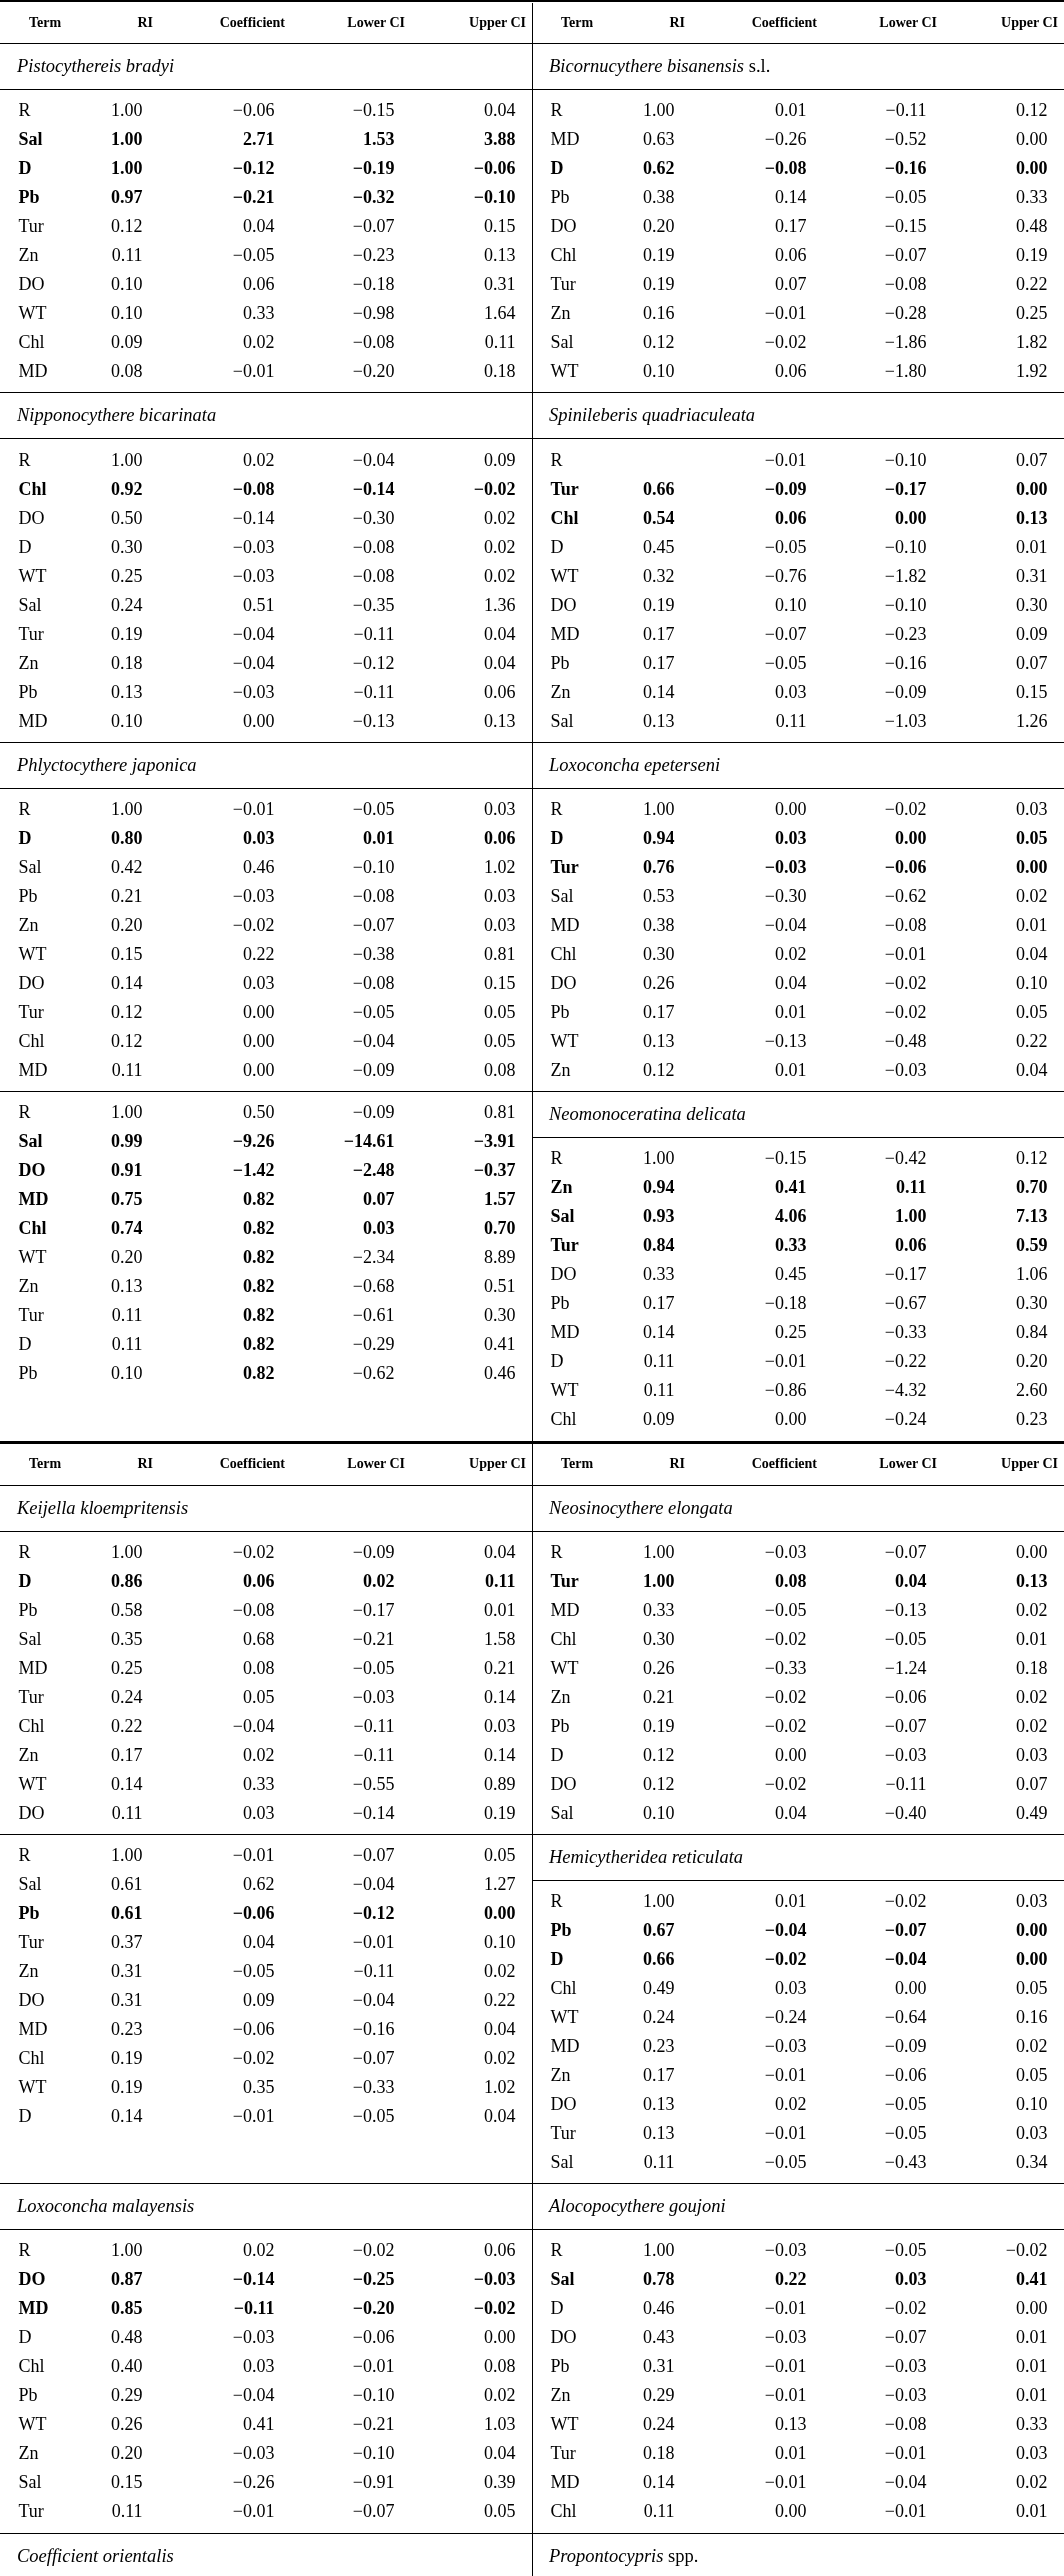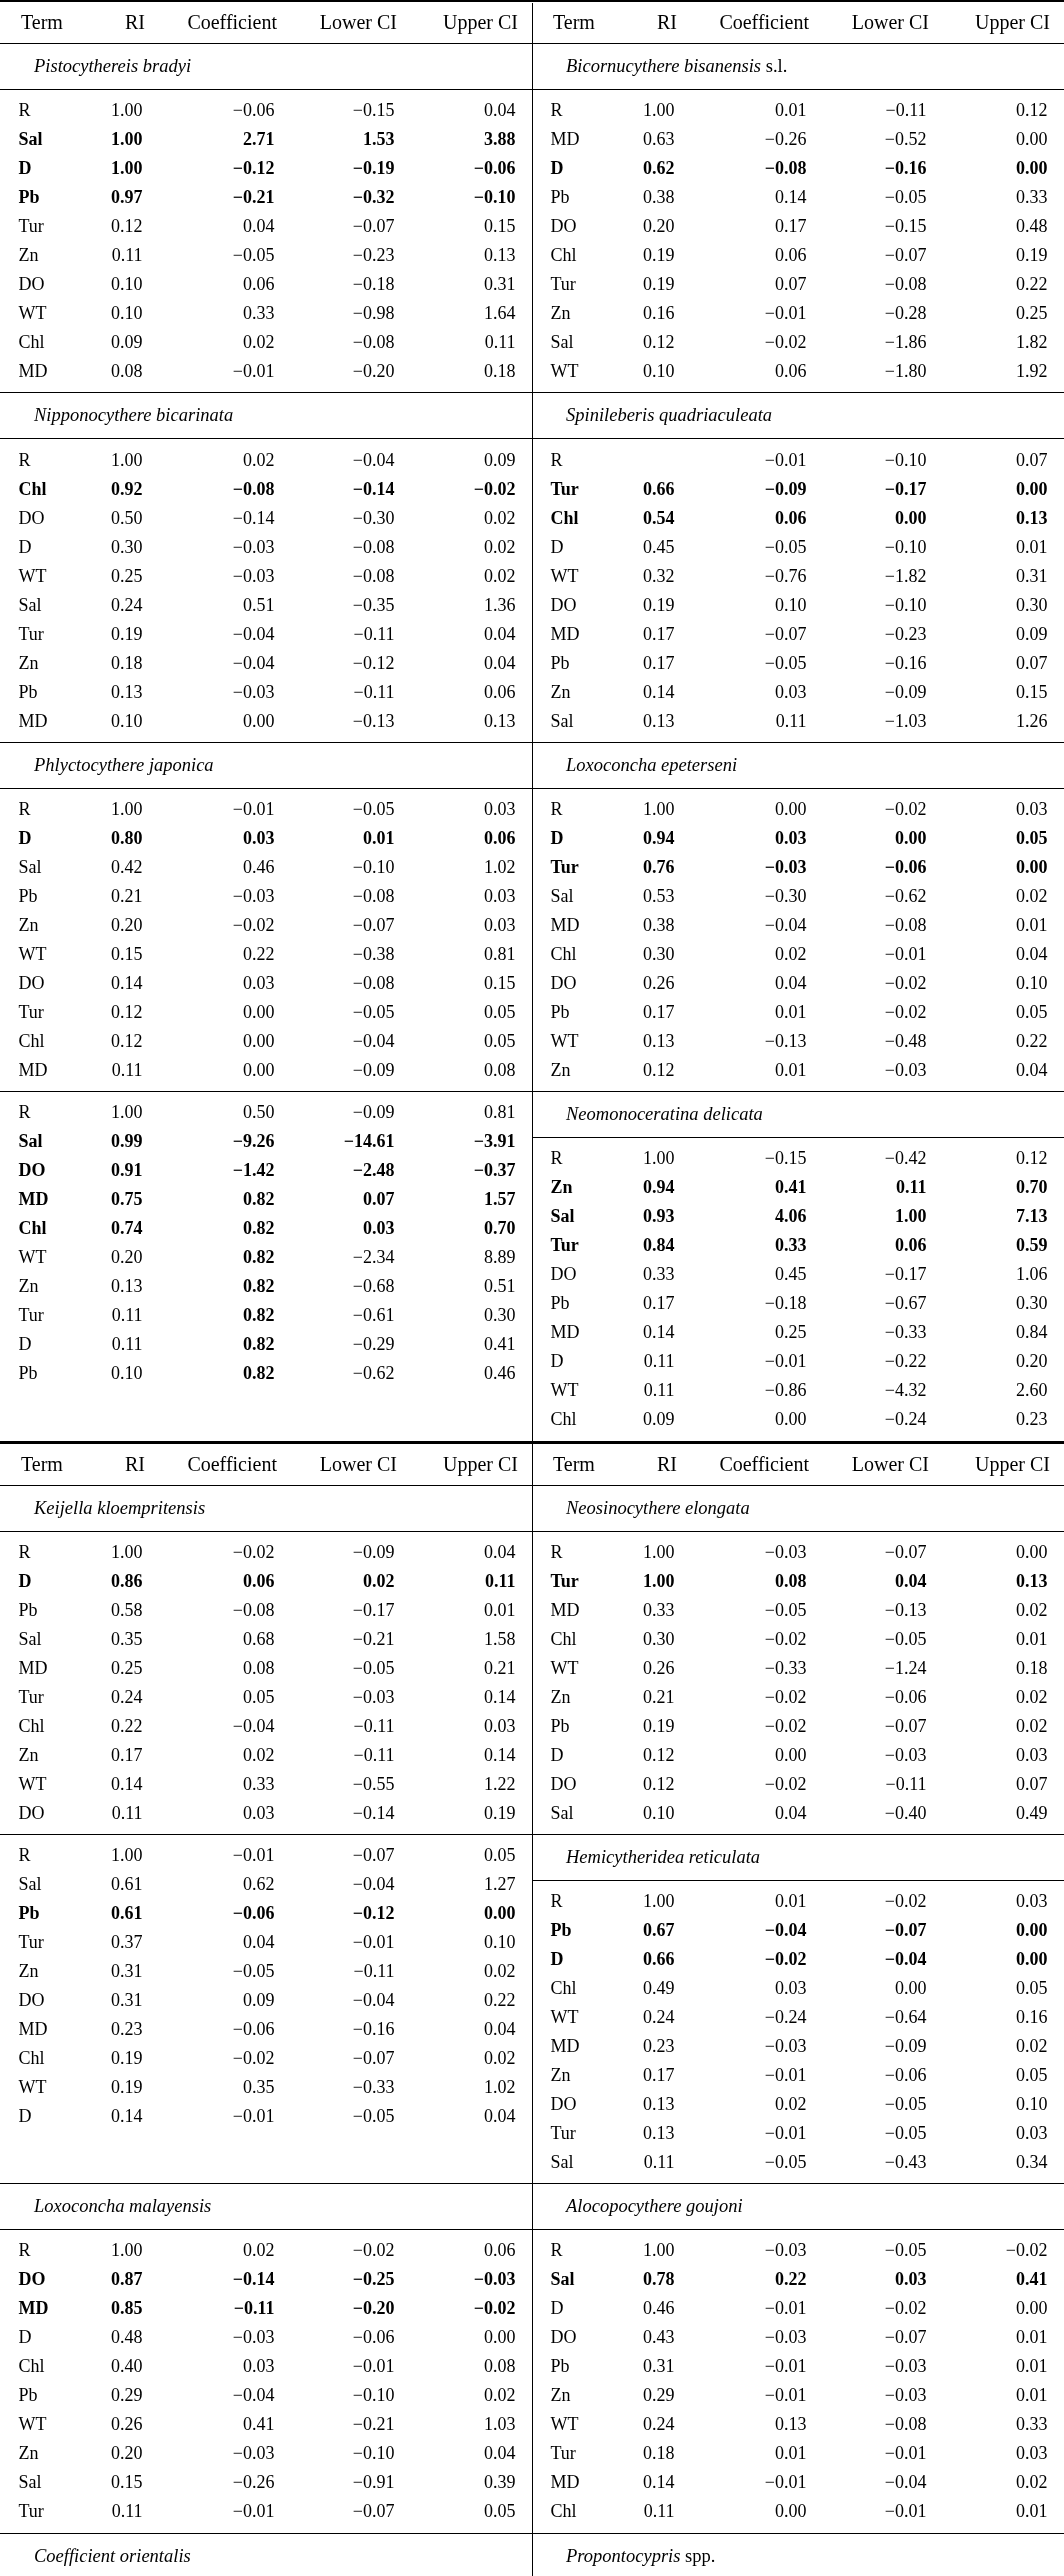--- a/index.html
+++ b/index.html
@@ -5,30 +5,30 @@
   html, body { margin:0; padding:0; background:#ffffff; }
   .page {
     position:relative; width:1065px; height:2893px; overflow:hidden;
     background:#ffffff; color:#000000;
     font-family:"Liberation Serif","DejaVu Serif",serif;
   }
   .vrule { position:absolute; left:532px; top:3.1px; width:1px; height:2877px; background:#000; }
   .header-band { display:flex; border-top:2.6px solid #000; border-bottom:1px solid #000; background:#fff; }
   .header-band.mid { border-top:2.1px solid #000; }
   .header-row {
-    width:532px; box-sizing:border-box; padding-left:21px;
+    width:532px; box-sizing:border-box; padding-left:29px;
     display:grid; grid-template-columns:77px 47px 132px 120px 121px;
-    height:41px; align-items:center; font-size:20px;
+    height:41px; align-items:center; font-size:14px;font-weight:bold;
   }
   .header-row .hc { text-align:right; white-space:nowrap; }
   .header-row .hc.c0 { text-align:left; }
   .pair { display:flex; border-bottom:1px solid #000; }
   .block { width:532px; box-sizing:border-box; }
   .title {
-    height:45px; line-height:45px; padding-left:34px;
+    height:45px; line-height:45px; padding-left:17px;
     border-bottom:1px solid #000; font-size:18.5px; white-space:nowrap;
   }
   .title i { font-style:italic; }
   .rows { padding:6.2px 0 6.2px 0; }
   .row {
     display:grid; grid-template-columns:77px 47px 132px 120px 121px;
     padding-left:18.5px; height:29px; line-height:29px; font-size:18px;
   }
   .row .c { white-space:nowrap; }
   .row .c.num { text-align:right; }
@@ -738,21 +738,21 @@
               <span class="c c1 num">0.17</span>
               <span class="c c2 num">0.02</span>
               <span class="c c3 num">−0.11</span>
               <span class="c c4 num">0.14</span>
             </div>
             <div class="row">
               <span class="c c0 term">WT</span>
               <span class="c c1 num">0.14</span>
               <span class="c c2 num">0.33</span>
               <span class="c c3 num">−0.55</span>
-              <span class="c c4 num">1.22</span>
+              <span class="c c4 num">0.89</span>
             </div>
             <div class="row">
               <span class="c c0 term">DO</span>
               <span class="c c1 num">0.11</span>
               <span class="c c2 num">0.03</span>
               <span class="c c3 num">−0.14</span>
               <span class="c c4 num">0.19</span>
             </div>
           </div>
         </div>

